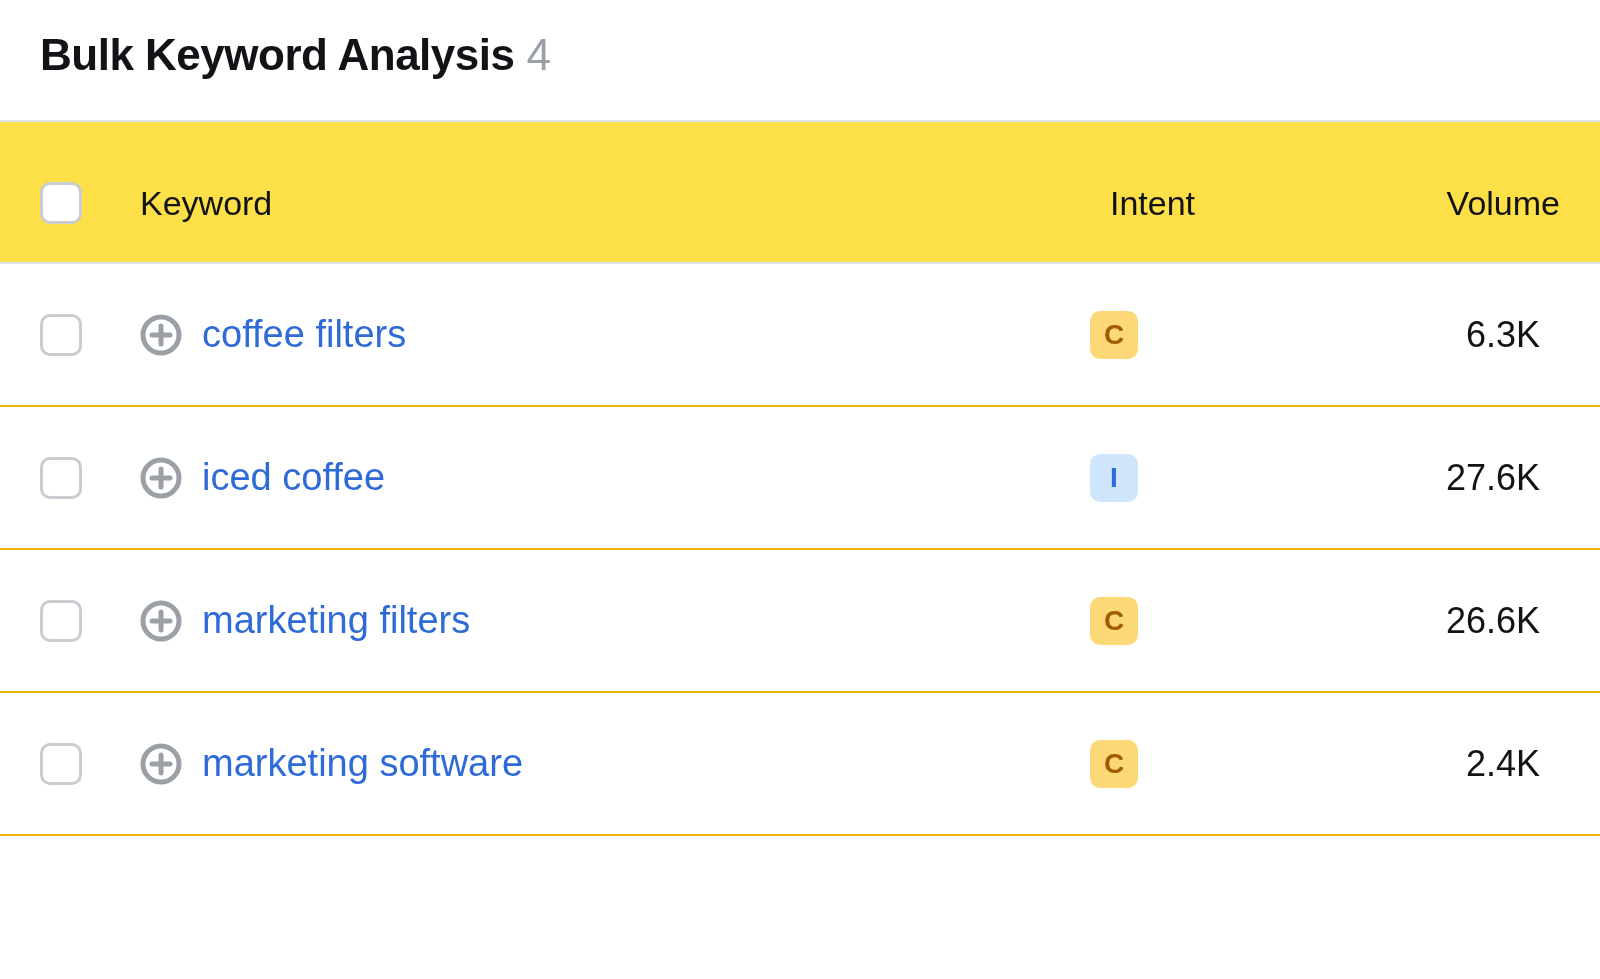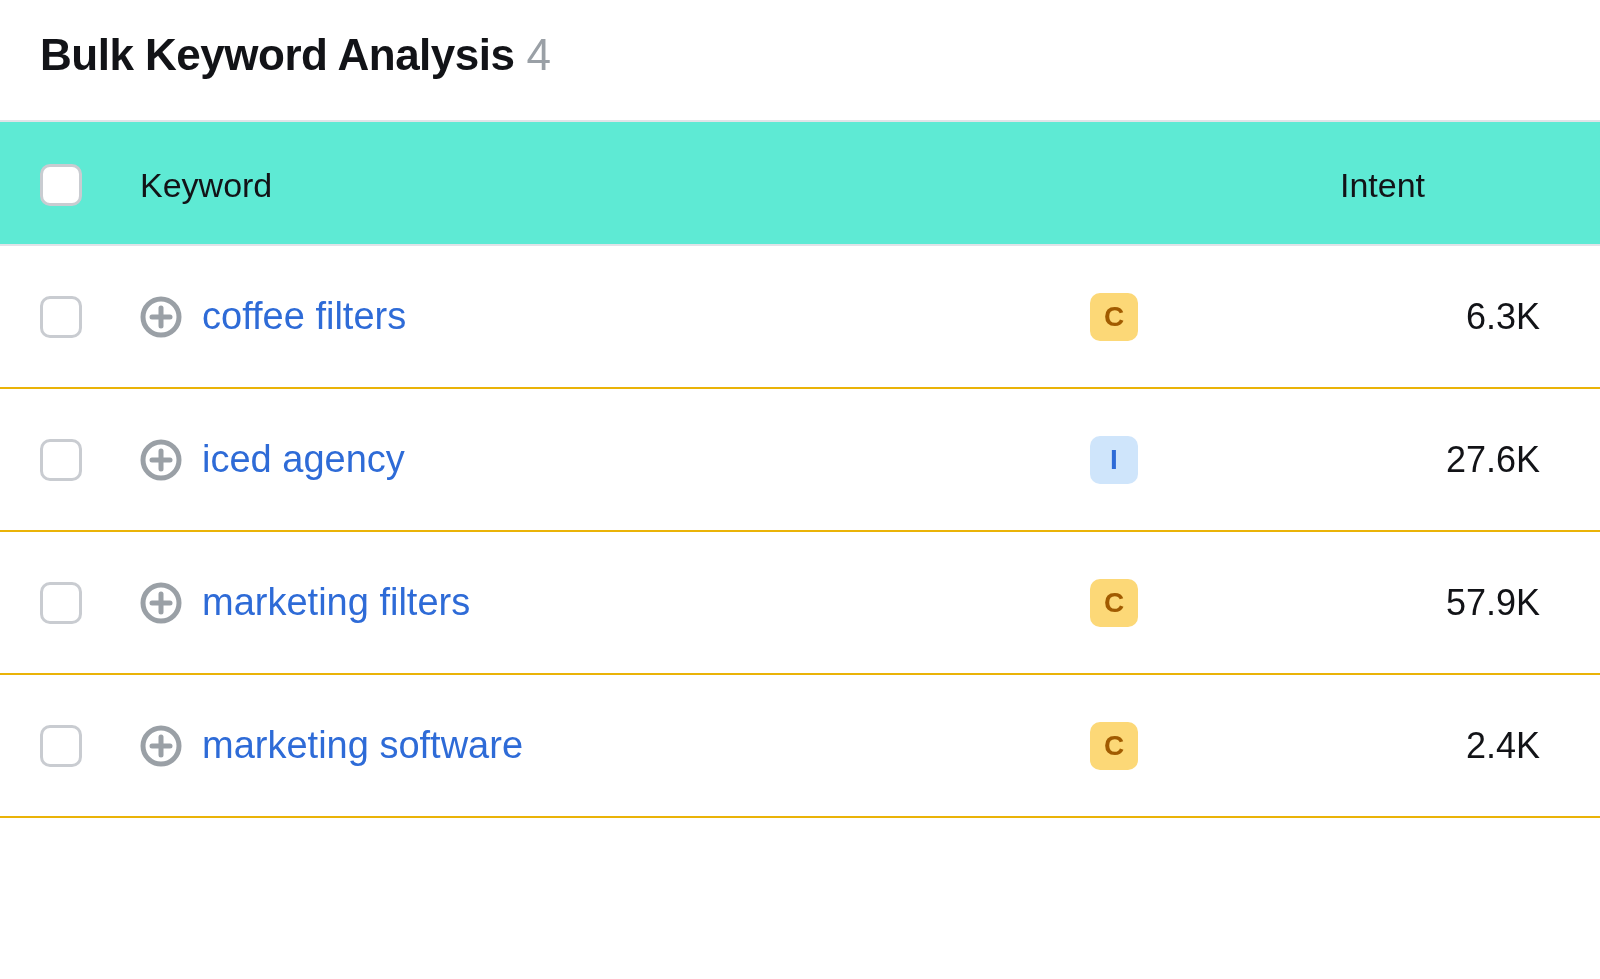--- a/index.html
+++ b/index.html
@@ -21,24 +21,24 @@
       letter-spacing: -0.5px;
     }
     .title-count {
       font-size: 44px;
       font-weight: 400;
       color: #9aa0a6;
     }
     .table-header {
       display: flex;
       align-items: center;
-      background: #5eead4;
+      background: #fde047;
       border-top: 2px solid #e1e3e8;
       border-bottom: 2px solid #e1e3e8;
-      padding: 42px 40px 38px 40px;
+      padding: 60px 40px 38px 40px;
       font-size: 34px;
       color: #121317;
       font-weight: 400;
     }
     .col-checkbox { width: 100px; display: flex; align-items: center; }
     .col-keyword { flex: 1; }
     .col-intent { width: 220px; text-align: left; }
     .col-volume { width: 230px; text-align: right; }
     .checkbox {
       width: 42px;
@@ -102,20 +102,21 @@
   <h1>Bulk Keyword Analysis</h1>
   <span class="title-count">4</span>
 </div>
 
 <div class="table-header">
   <div class="col-checkbox">
     <div class="checkbox"></div>
   </div>
   <div class="col-keyword">Keyword</div>
   <div class="col-intent">Intent</div>
+  <div class="col-volume">Volume</div>
 </div>
 
 <div id="rows-container">
     <div class="row">
     <div class="col-checkbox">
       <div class="checkbox"></div>
     </div>
     <div class="keyword-cell col-keyword">
       <span class="plus-icon">
 <svg width="42" height="42" viewBox="0 0 42 42" fill="none">
@@ -136,21 +137,21 @@
       <div class="checkbox"></div>
     </div>
     <div class="keyword-cell col-keyword">
       <span class="plus-icon">
 <svg width="42" height="42" viewBox="0 0 42 42" fill="none">
   <circle cx="21" cy="21" r="18" stroke="#9aa0a6" stroke-width="5"></circle>
   <line x1="21" y1="12" x2="21" y2="30" stroke="#9aa0a6" stroke-width="5" stroke-linecap="round"></line>
   <line x1="12" y1="21" x2="30" y2="21" stroke="#9aa0a6" stroke-width="5" stroke-linecap="round"></line>
 </svg>
         </span>
-      <a class="keyword-link">iced agency</a>
+      <a class="keyword-link">iced coffee</a>
     </div>
     <div class="col-intent">
       <span class="intent-badge intent-I">I</span>
     </div>
     <div class="col-volume volume-cell">27.6K</div>
   </div>
     <div class="row">
     <div class="col-checkbox">
       <div class="checkbox"></div>
     </div>
@@ -160,21 +161,21 @@
   <circle cx="21" cy="21" r="18" stroke="#9aa0a6" stroke-width="5"></circle>
   <line x1="21" y1="12" x2="21" y2="30" stroke="#9aa0a6" stroke-width="5" stroke-linecap="round"></line>
   <line x1="12" y1="21" x2="30" y2="21" stroke="#9aa0a6" stroke-width="5" stroke-linecap="round"></line>
 </svg>
         </span>
       <a class="keyword-link">marketing filters</a>
     </div>
     <div class="col-intent">
       <span class="intent-badge intent-C">C</span>
     </div>
-    <div class="col-volume volume-cell">57.9K</div>
+    <div class="col-volume volume-cell">26.6K</div>
   </div>
     <div class="row">
     <div class="col-checkbox">
       <div class="checkbox"></div>
     </div>
     <div class="keyword-cell col-keyword">
       <span class="plus-icon">
 <svg width="42" height="42" viewBox="0 0 42 42" fill="none">
   <circle cx="21" cy="21" r="18" stroke="#9aa0a6" stroke-width="5"></circle>
   <line x1="21" y1="12" x2="21" y2="30" stroke="#9aa0a6" stroke-width="5" stroke-linecap="round"></line>

